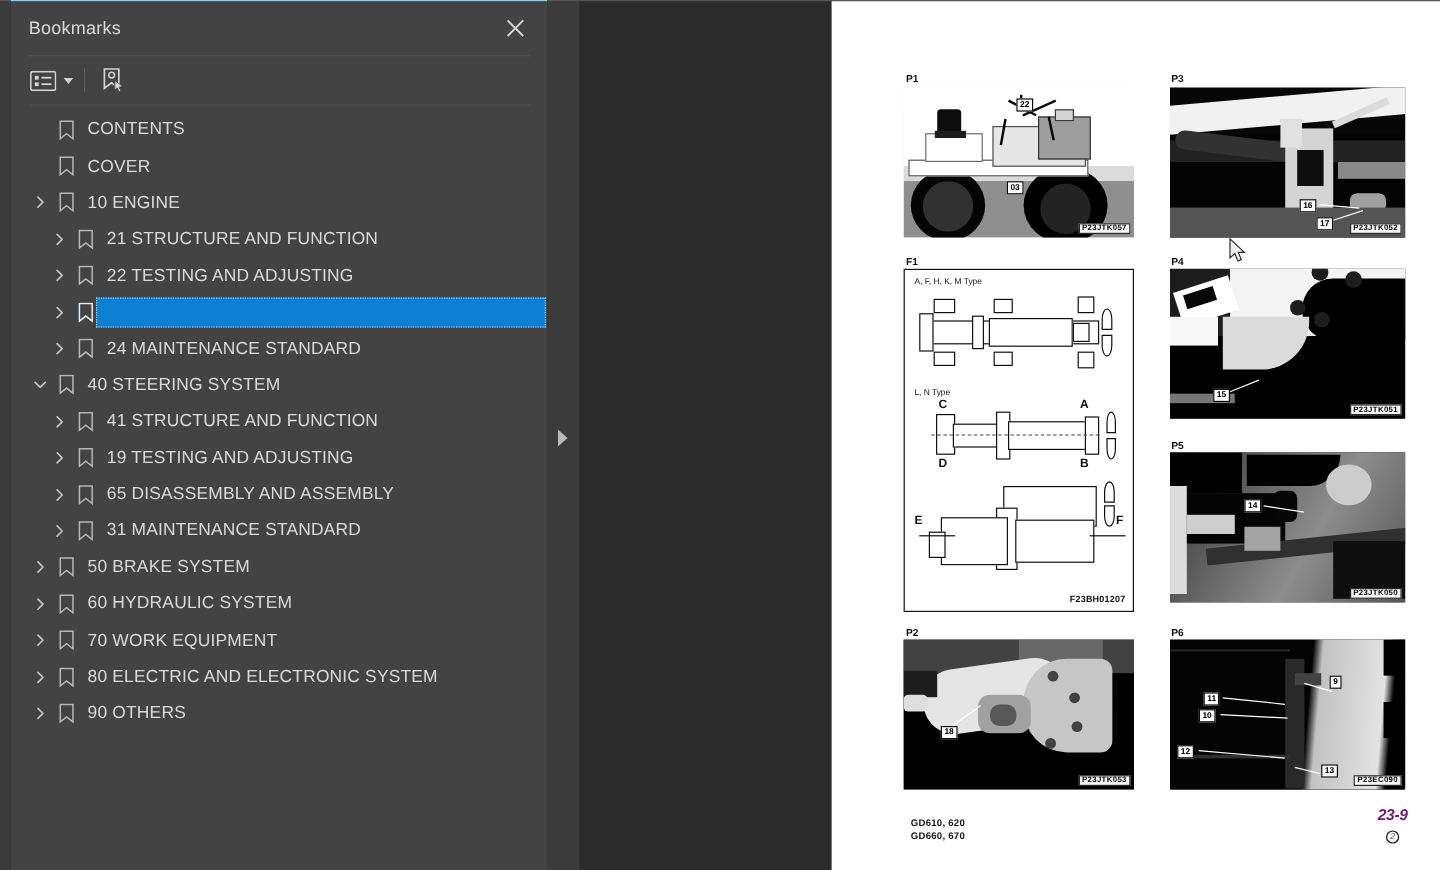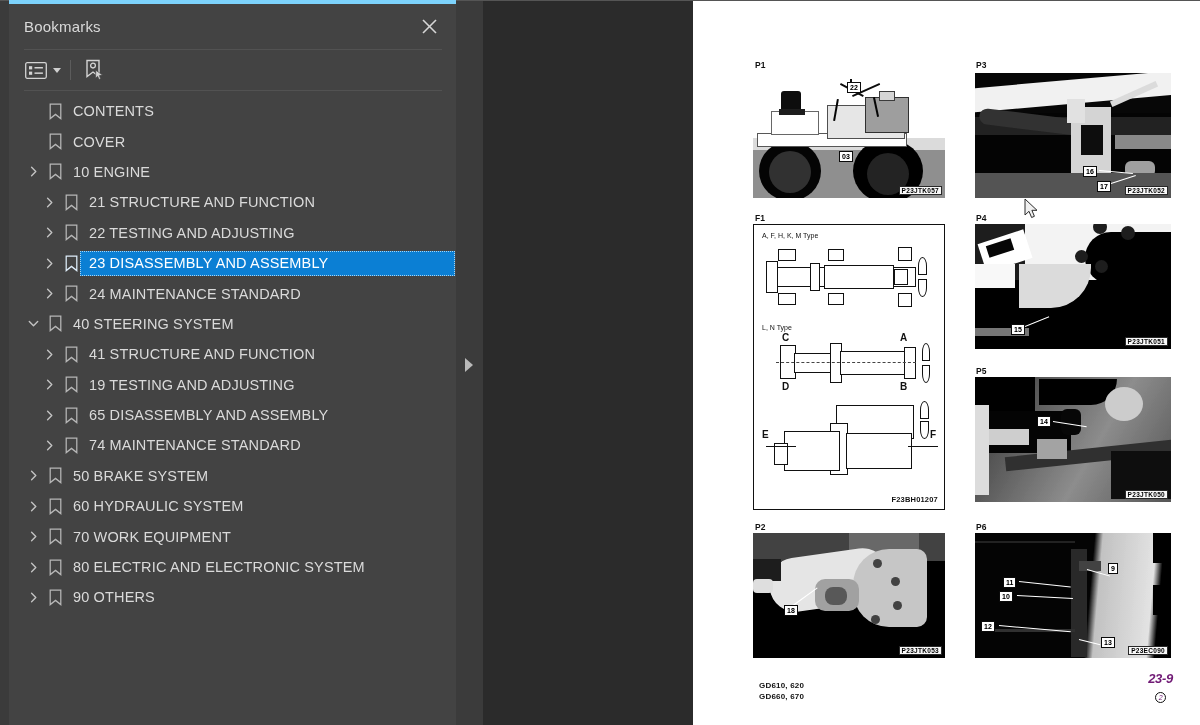--- a/index.html
+++ b/index.html
@@ -21,21 +21,21 @@
     width: 9px; height: 725px;
     background: #3b3b3b;
     border-top: 1px solid #555;
     flex: 0 0 9px;
   }
 
   
   .bm-panel {
     width: 447px; height: 725px;
     background: #434343;
-    border-top: 4px solid #7dd3fc;
+    border-top: 1px solid #7dd3fc;
     display: flex; flex-direction: column;
     flex: 0 0 447px;
     position: relative;
   }
   .bm-header {
     height: 45px;
     display: flex; align-items: center;
     padding: 0 14px 0 15px;
   }
   .bm-title {
@@ -361,21 +361,20 @@
           <div class="twisty">
             <svg width="11" height="11" viewBox="0 0 11 11">
               <path d="M3.6 1.3 L7.8 5.5 L3.6 9.7" fill="none" stroke="currentColor" stroke-width="1.4" stroke-linecap="round" stroke-linejoin="round"></path>
             </svg>
           </div>
           <div class="bmk-icon">
             <svg width="13" height="17" viewBox="0 0 13 17">
               <path d="M1.2 1 H11.8 V15.6 L6.5 11.4 L1.2 15.6 Z" fill="none" stroke="currentColor" stroke-width="1.25"></path>
             </svg>
           </div>
-          <div class="node-label">23 DISASSEMBLY AND ASSEMBLY</div>
         </div>
         <div class="node lvl1">
           <div class="twisty">
             <svg width="11" height="11" viewBox="0 0 11 11">
               <path d="M3.6 1.3 L7.8 5.5 L3.6 9.7" fill="none" stroke="currentColor" stroke-width="1.4" stroke-linecap="round" stroke-linejoin="round"></path>
             </svg>
           </div>
           <div class="bmk-icon">
             <svg width="13" height="17" viewBox="0 0 13 17">
               <path d="M1.2 1 H11.8 V15.6 L6.5 11.4 L1.2 15.6 Z" fill="none" stroke="currentColor" stroke-width="1.25"></path>
@@ -439,21 +438,21 @@
           <div class="twisty">
             <svg width="11" height="11" viewBox="0 0 11 11">
               <path d="M3.6 1.3 L7.8 5.5 L3.6 9.7" fill="none" stroke="currentColor" stroke-width="1.4" stroke-linecap="round" stroke-linejoin="round"></path>
             </svg>
           </div>
           <div class="bmk-icon">
             <svg width="13" height="17" viewBox="0 0 13 17">
               <path d="M1.2 1 H11.8 V15.6 L6.5 11.4 L1.2 15.6 Z" fill="none" stroke="currentColor" stroke-width="1.25"></path>
             </svg>
           </div>
-          <div class="node-label">74 MAINTENANCE STANDARD</div>
+          <div class="node-label">31 MAINTENANCE STANDARD</div>
         </div>
         <div class="node lvl0">
           <div class="twisty">
             <svg width="11" height="11" viewBox="0 0 11 11">
               <path d="M3.6 1.3 L7.8 5.5 L3.6 9.7" fill="none" stroke="currentColor" stroke-width="1.4" stroke-linecap="round" stroke-linejoin="round"></path>
             </svg>
           </div>
           <div class="bmk-icon">
             <svg width="13" height="17" viewBox="0 0 13 17">
               <path d="M1.2 1 H11.8 V15.6 L6.5 11.4 L1.2 15.6 Z" fill="none" stroke="currentColor" stroke-width="1.25"></path>

